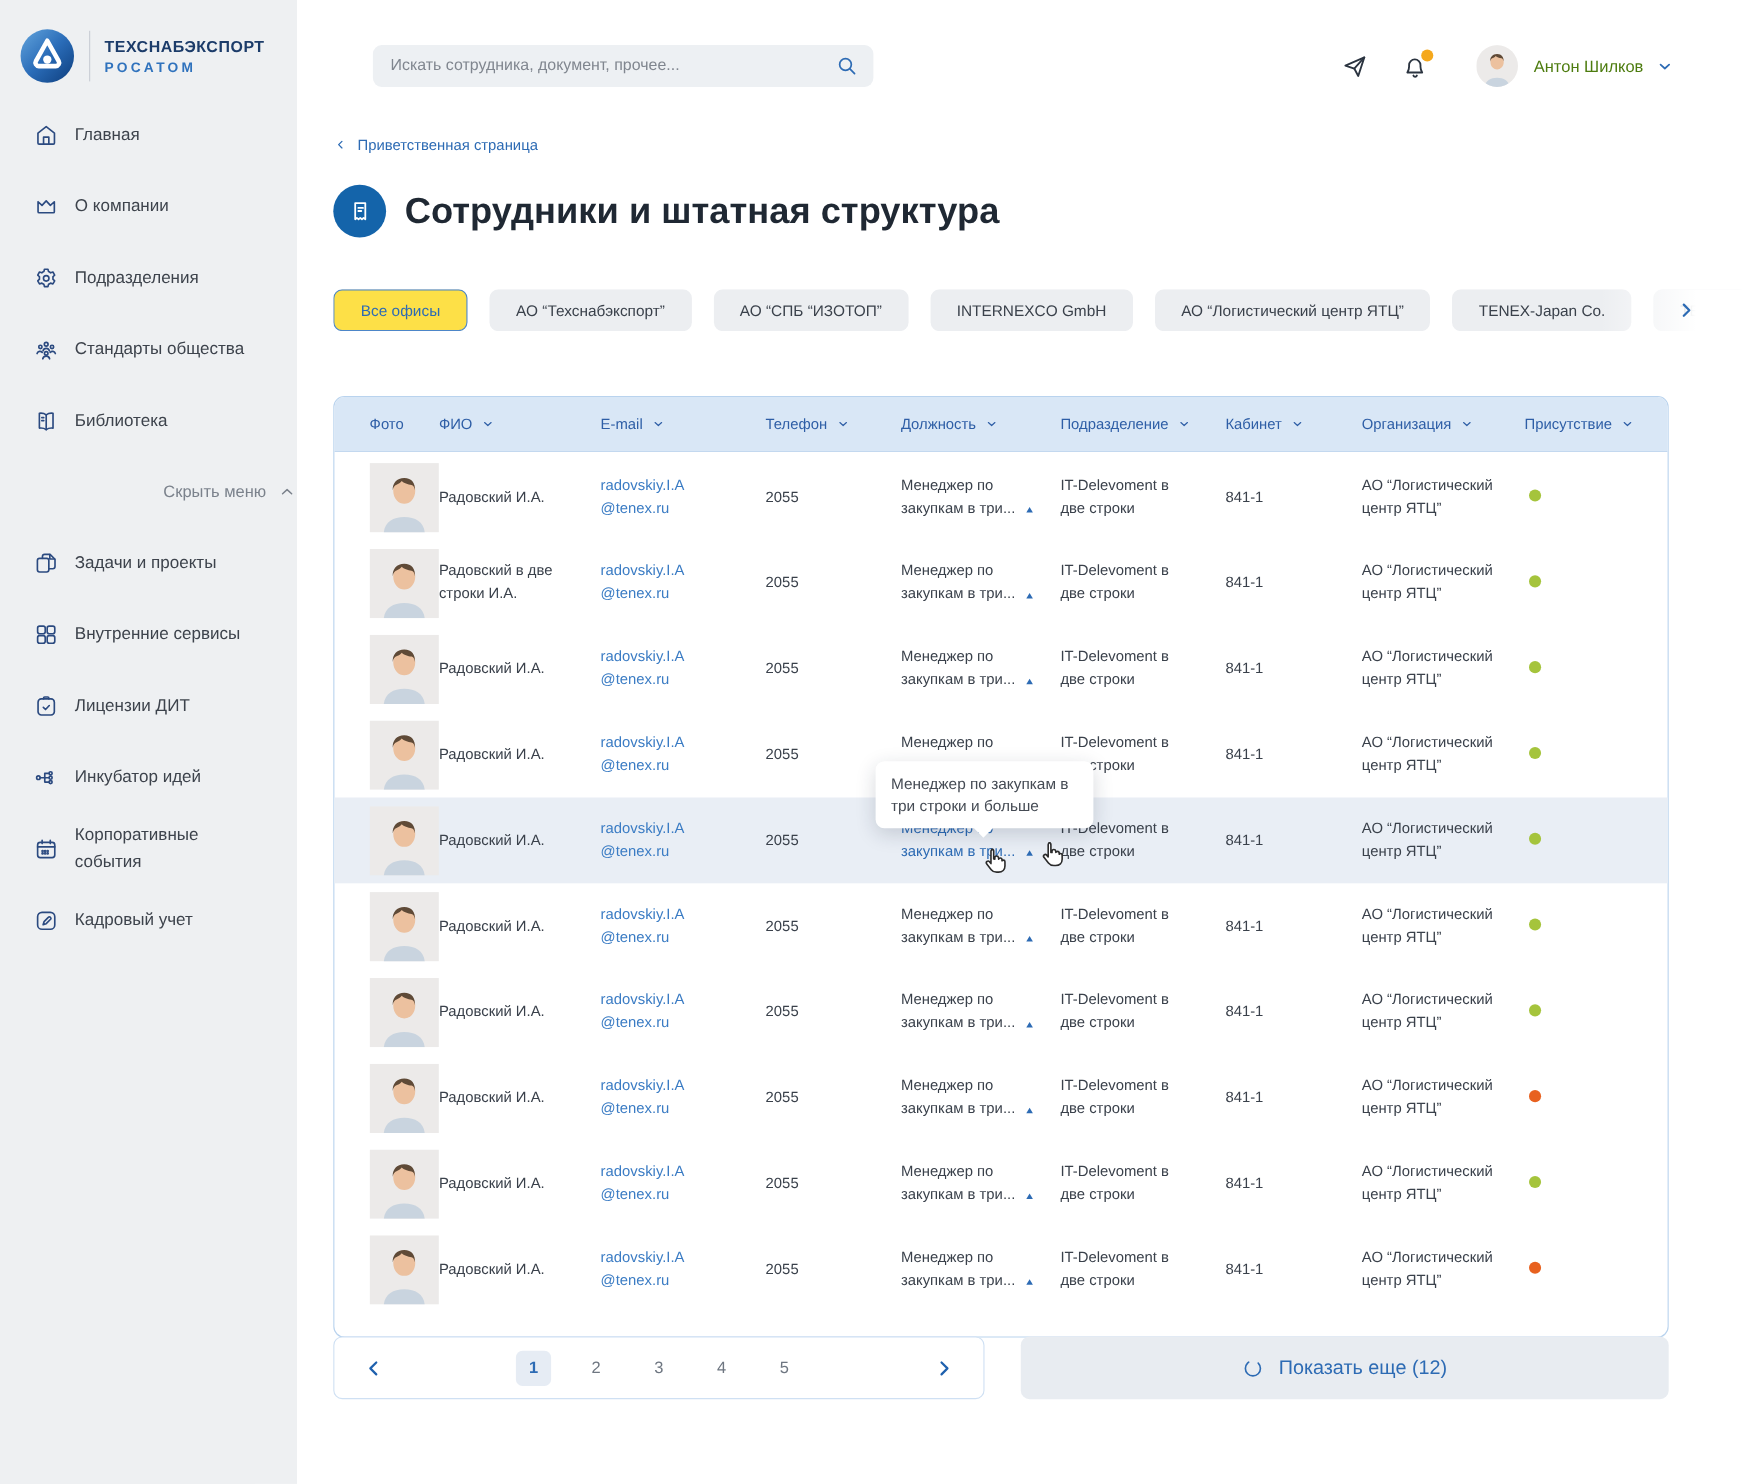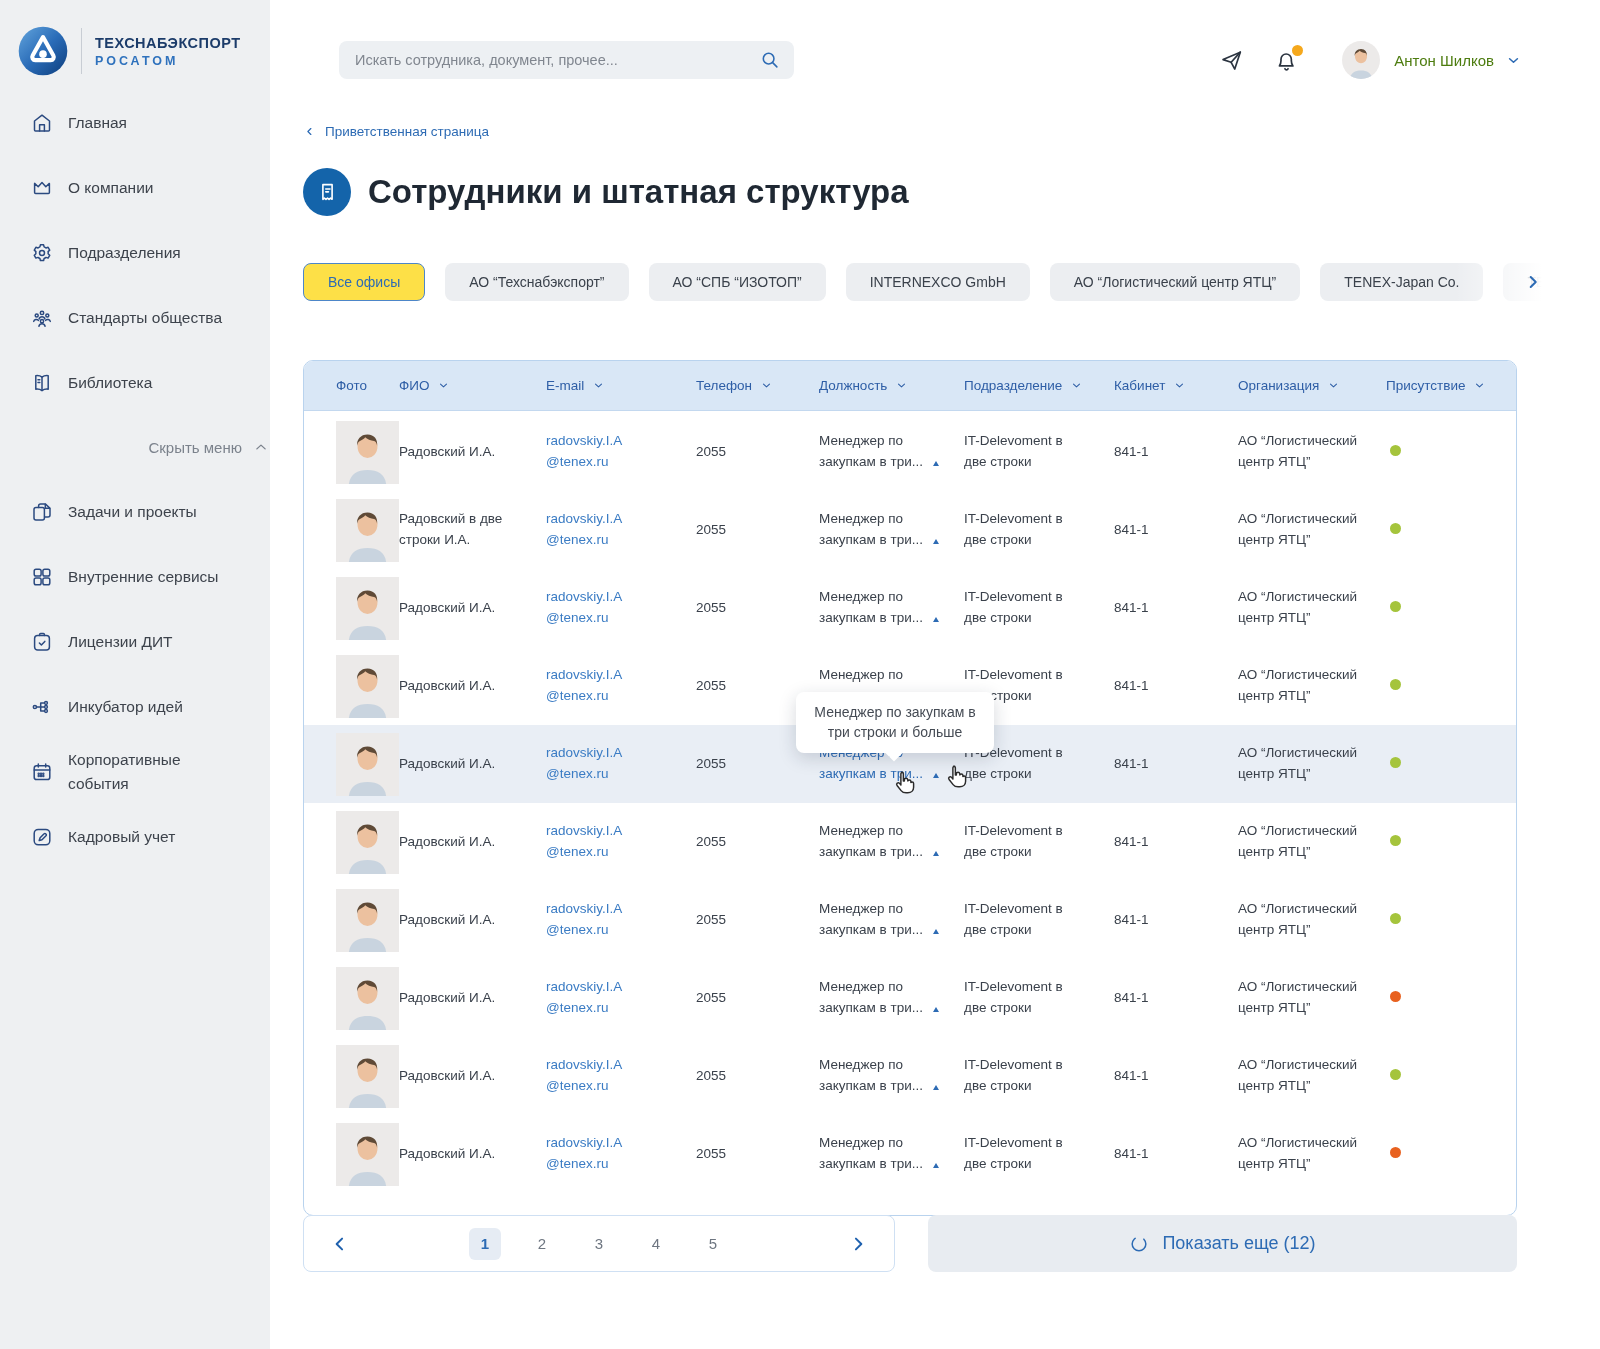--- a/index.html
+++ b/index.html
@@ -78,21 +78,21 @@
   .c-pos { padding-right:6px; }
   .c-dept { padding-right:34px; }
   .c-org { padding-right:18px; }
   .pos-text { cursor:pointer; }
   .trow.highlighted .pos-text { color:#2d6bb4; }
   .pos-expand { display:inline-block; width:0; height:0; border-left:3.5px solid transparent; border-right:3.5px solid transparent; border-bottom:5.5px solid #2d6bb4; margin-left:10px; cursor:pointer; }
   .dot { display:inline-block; width:11px; height:11px; border-radius:50%; margin-left:4px; }
   .dot.green { background:#a5c43c; }
   .dot.orange { background:#e8611f; }
 
-  .tooltip { position:absolute; left:492px; top:331px; width:198px; background:#fff; border-radius:8px; box-shadow:0 5px 18px rgba(25,39,60,.18); padding:10px 14px; font-size:14px; color:#454b54; line-height:1.45; z-index:5;text-align:center; }
+  .tooltip { position:absolute; left:492px; top:331px; width:198px; background:#fff; border-radius:8px; box-shadow:0 5px 18px rgba(25,39,60,.18); padding:10px 14px; font-size:14px; color:#454b54; line-height:1.45; z-index:5; }
   .tt-arrow { position:absolute; left:92px; bottom:-6px; width:12px; height:12px; background:#fff; transform:rotate(45deg); }
 
   .cursor { position:absolute; z-index:9; width:27px; height:27px; }
   .cursor svg { width:100%; height:100%; }
   .cursor-1 { left:622px; top:769px; }
   .cursor-2 { left:674px; top:763px; }
 
   
   .pagination { position:absolute; left:33px; top:1215px; width:592px; height:57px; border:1px solid #cfe0f3; border-radius:8px; background:#fff; display:flex; align-items:center; justify-content:space-between; padding:0 26px; }
   .pages { position:absolute; left:50%; transform:translateX(-50%); display:flex; align-items:center; gap:25px; }

